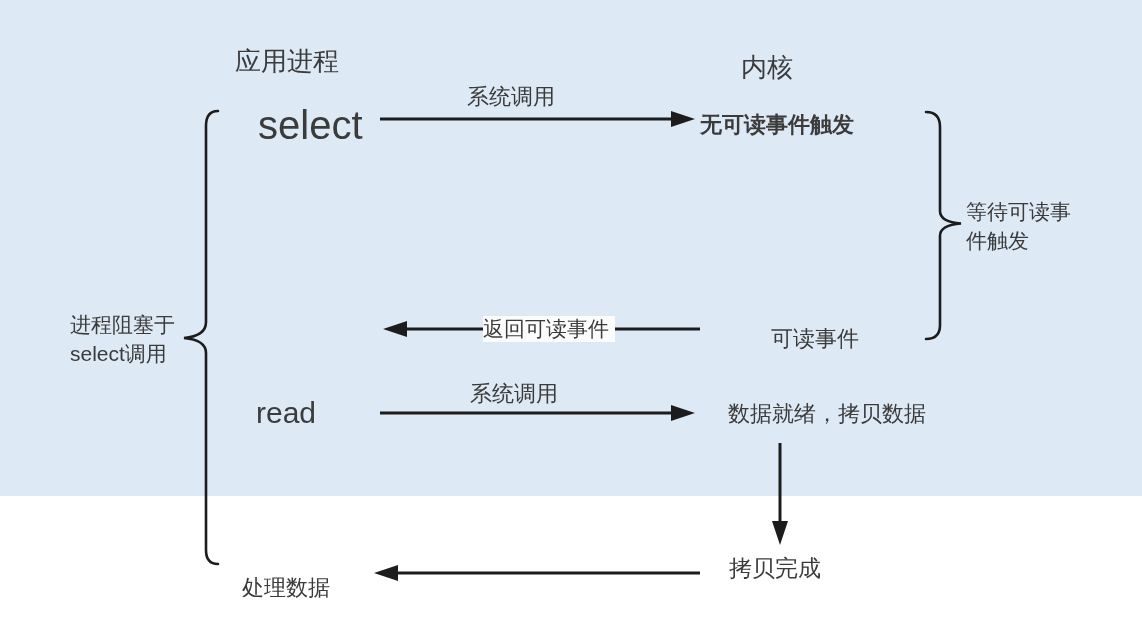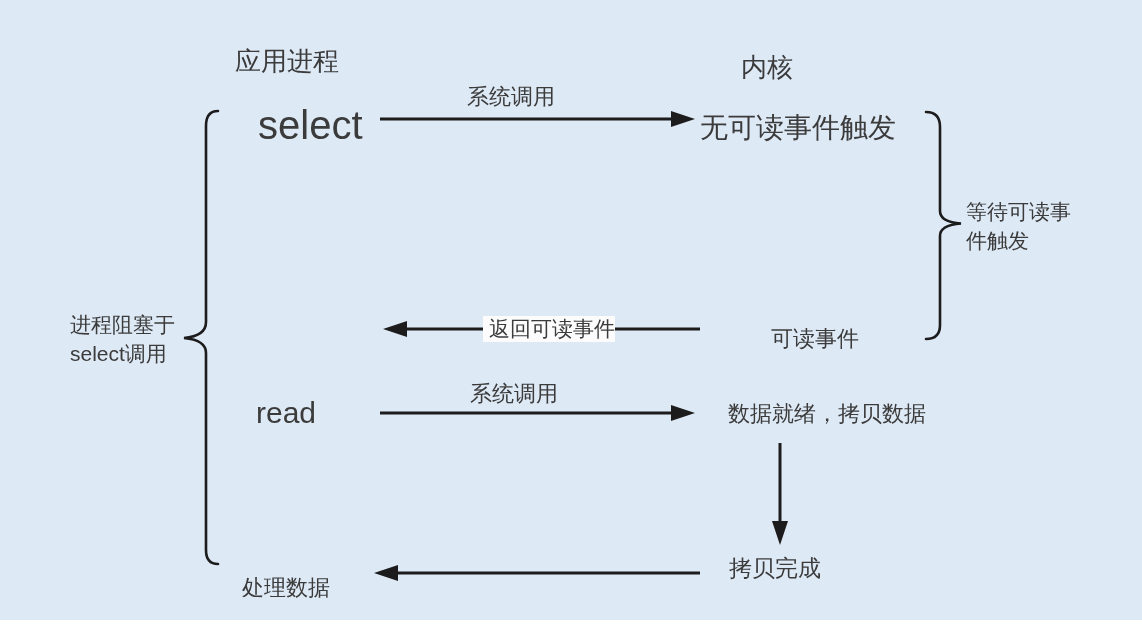--- a/index.html
+++ b/index.html
@@ -6,21 +6,21 @@
     margin: 0;
     padding: 0;
     width: 1142px;
     height: 640px;
     overflow: hidden;
     font-family: "Liberation Sans", "DejaVu Sans", sans-serif;
   }
   .canvas {
     position: relative;
     width: 1142px;
-    height: 620px;
+    height: 496px;
     background: #dee9f6;
     color: #3b3b3b;
   }
   .txt {
     position: absolute;
     white-space: nowrap;
     line-height: 1.15;
   }
   .svg-layer {
     position: absolute;
@@ -28,33 +28,33 @@
     width: 1142px; height: 640px;
   }
   
   .hdr-app    { left: 235px; top: 47px;  font-size: 26px; }
   .hdr-kernel { left: 741px; top: 53px;  font-size: 26px; }
   
   .lbl-select { left: 258px; top: 102px; font-size: 40px; }
   .lbl-read   { left: 256px; top: 396px; font-size: 30px; }
   .lbl-process{ left: 242px; top: 555px; font-size: 22px; margin-top: 20px; }
   
-  .lbl-noevent  { left: 700px; top: 112px; font-size: 28px; }
+  .lbl-noevent  { left: 700px; top: 112px; font-size: 22px; font-weight: bold; }
   .lbl-readable { left: 727px; top: 326px; font-size: 22px; margin-left: 44px; }
   .lbl-dataready{ left: 728px; top: 401px; font-size: 22px; }
   .lbl-copydone { left: 729px; top: 555px; font-size: 23px; }
   
   .lbl-syscall1 { left: 467px; top: 84px;  font-size: 22px; }
   .lbl-syscall2 { left: 470px; top: 381px; font-size: 22px; }
   .lbl-return {
     left: 483px; top: 316px;
     width: 132px; height: 26px;
     font-size: 21px;
     background: #fcfcfc;
-    text-align: right;
+    text-align: left;
     line-height: 26px;
   }
   
   .lbl-rightbrace {
     left: 966px; top: 197px;
     font-size: 21px;
     line-height: 29px;
   }
   .lbl-leftbrace {
     left: 70px; top: 310px;

